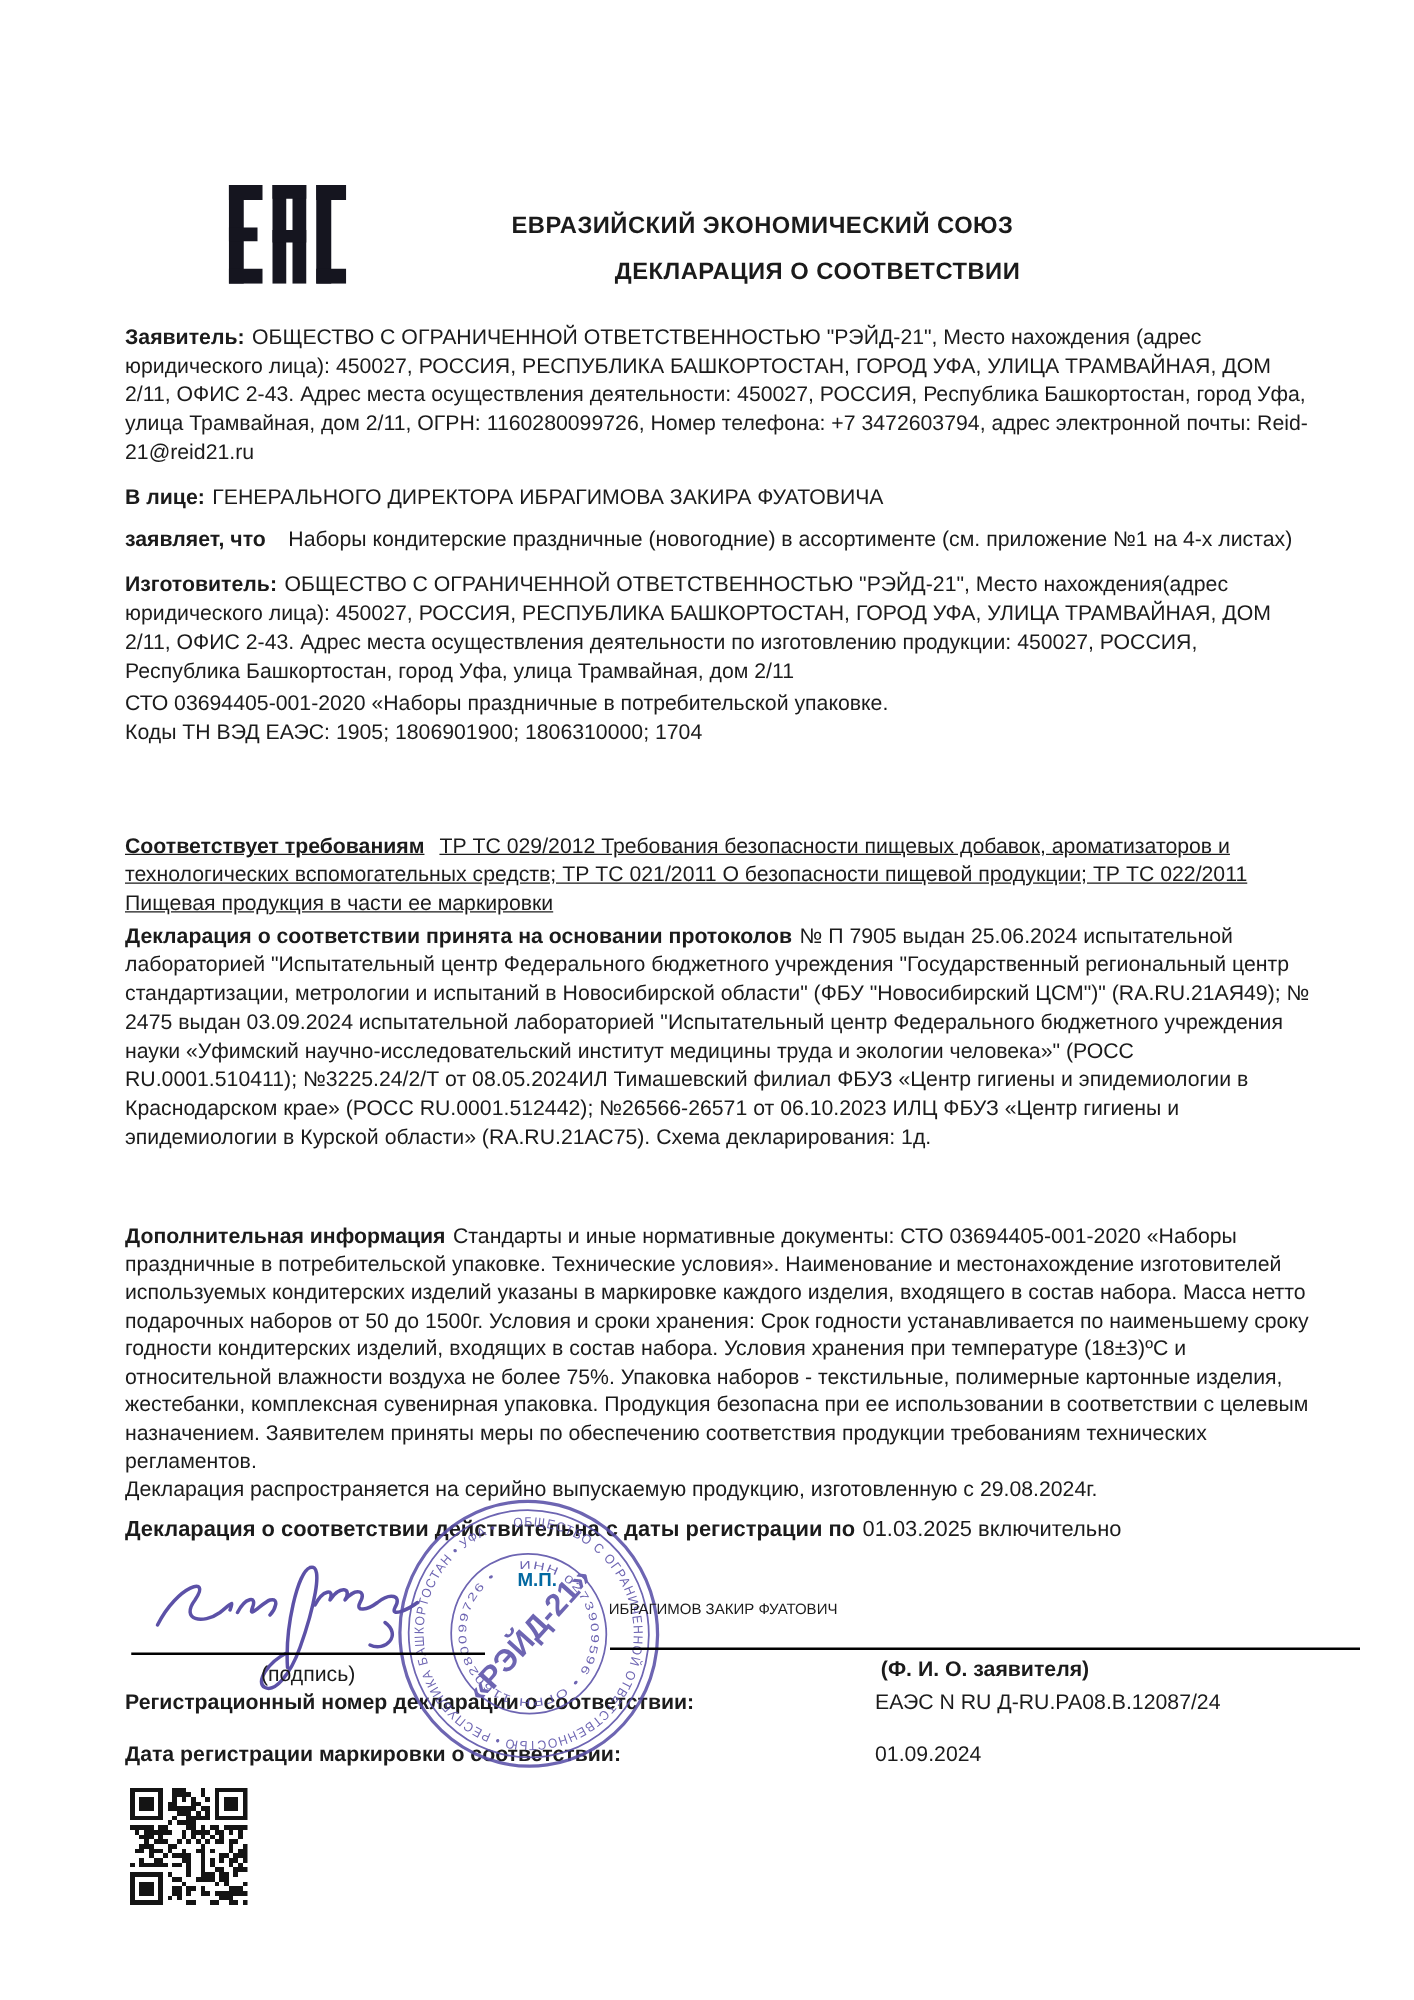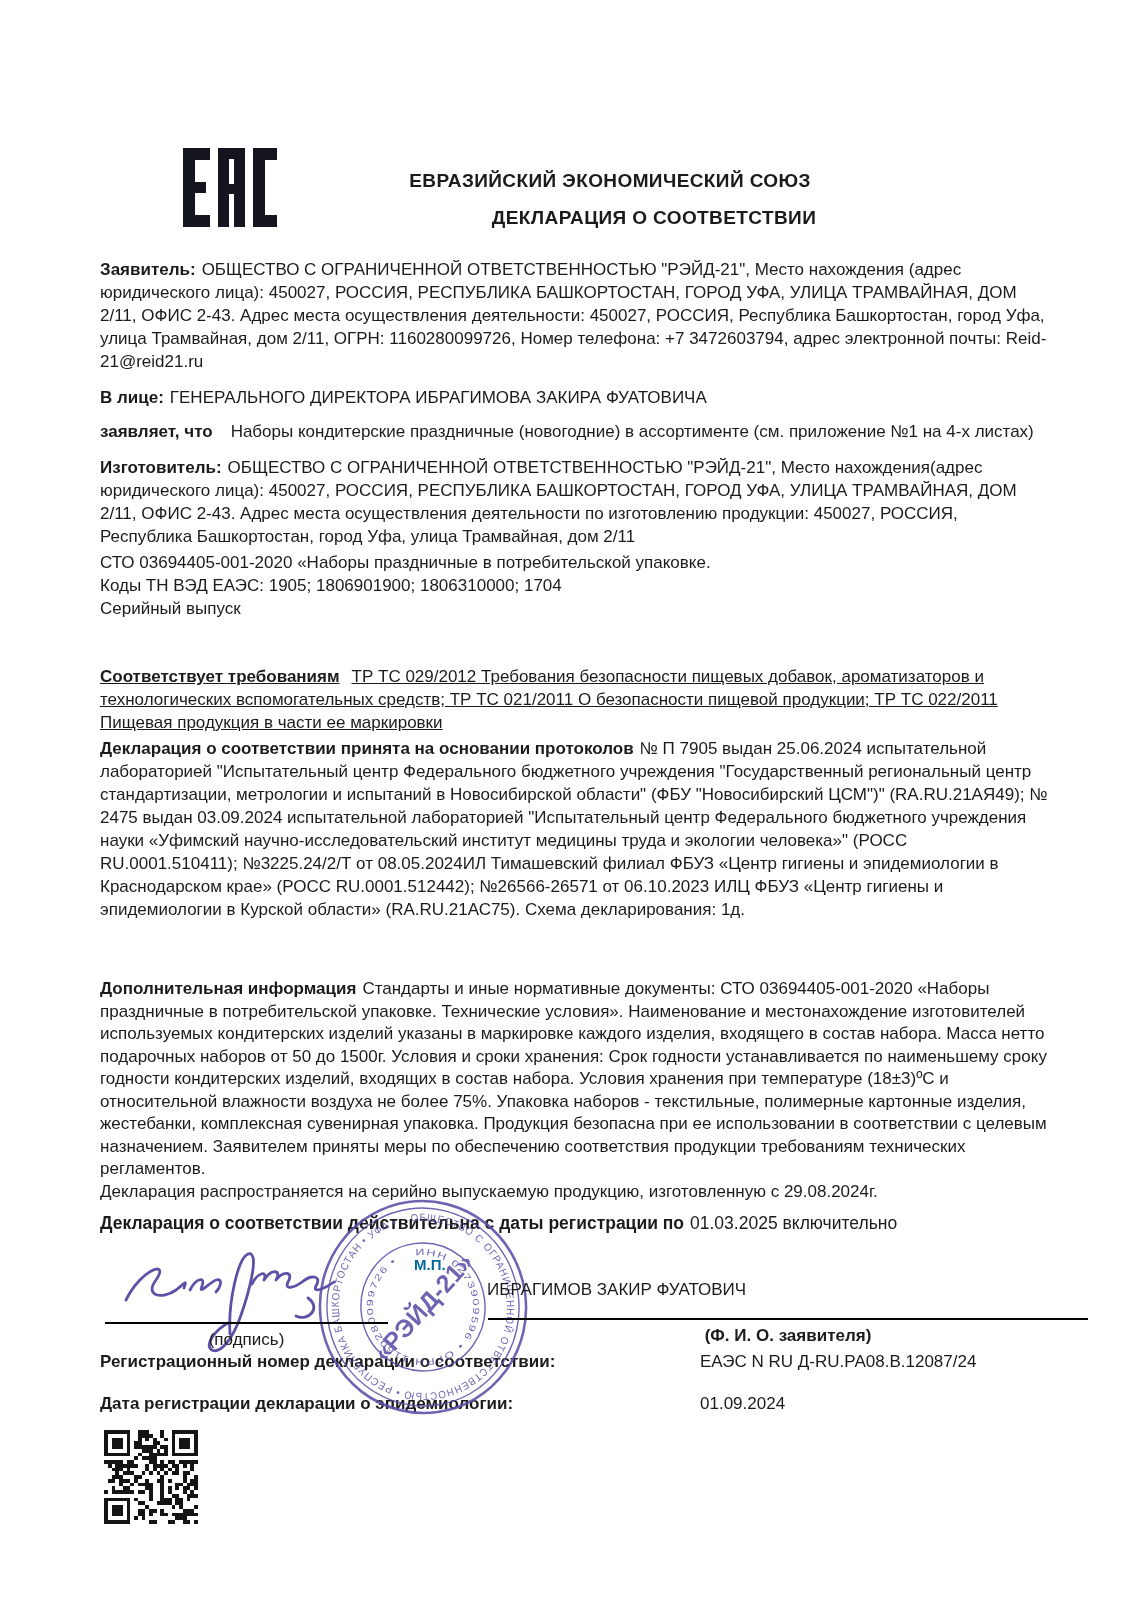--- a/index.html
+++ b/index.html
@@ -25,21 +25,21 @@
   .blk-declares{top:420px;}
   .blk-manufacturer{top:456px;}
   .blk-docs{top:551px;}
   .blk-compliance{top:665px;text-decoration:underline;}
   .blk-basis{top:737px;}
   .blk-additional{top:978px;line-height:22.5px;}
   .blk-validity{top:1212px;font-size:17.5px;}
   
   .sig-svg{left:112px;top:1238px;}
   .mp-mark{left:414px;top:1256px;font-size:15px;font-weight:bold;color:#0369a1;z-index:5;}
-  .fio-name{left:487px;top:1280px;font-size:17px;z-index:5;}
+  .fio-name{left:487px;top:1280px;font-size:12px;z-index:5;}
   .line{height:0;border-top:2px solid #000;z-index:4;}
   .line-left{left:105px;top:1322px;width:283px;}
   .line-right{left:488px;top:1318px;width:600px;}
   .cap-left{left:105px;top:1330px;width:283px;text-align:center;font-size:17px;}
   .cap-right{left:488px;top:1326px;width:600px;text-align:center;font-size:17px;font-weight:bold;}
   
   .reg-label{left:100px;font-size:17px;font-weight:bold;}
   .reg-value{left:700px;font-size:17px;}
   .row-num{top:1352px;}
   .row-date{top:1394px;}
@@ -75,21 +75,20 @@
 
 <div class="abs blk blk-inperson"><span class="lbl gap-sm">В лице:</span><span>ГЕНЕРАЛЬНОГО ДИРЕКТОРА ИБРАГИМОВА ЗАКИРА ФУАТОВИЧА</span></div>
 
 <div class="abs blk blk-declares"><span class="lbl gap-lg">заявляет, что</span><span>Наборы кондитерские праздничные (новогодние) в ассортименте (см. приложение №1 на 4-х листах)</span></div>
 
 <div class="abs blk blk-manufacturer"><span class="lbl gap-sm">Изготовитель:</span><span>ОБЩЕСТВО С ОГРАНИЧЕННОЙ ОТВЕТСТВЕННОСТЬЮ "РЭЙД-21", Место нахождения(адрес юридического лица): 450027, РОССИЯ, РЕСПУБЛИКА БАШКОРТОСТАН, ГОРОД УФА, УЛИЦА ТРАМВАЙНАЯ, ДОМ 2/11, ОФИС 2-43. Адрес места осуществления деятельности по изготовлению продукции: 450027, РОССИЯ, Республика Башкортостан, город Уфа, улица Трамвайная, дом 2/11</span></div>
 
 <div class="abs blk blk-docs">
   <div>СТО 03694405-001-2020 «Наборы праздничные в потребительской упаковке.</div>
   <div>Коды ТН ВЭД ЕАЭС: 1905; 1806901900; 1806310000; 1704</div>
-  <div>Серийный выпуск</div>
 </div>
 
 <div class="abs blk blk-compliance"><span class="lbl gap-md">Соответствует требованиям</span><span>ТР ТС 029/2012 Требования безопасности пищевых добавок, ароматизаторов и технологических вспомогательных средств; ТР ТС 021/2011 О безопасности пищевой продукции; ТР ТС 022/2011 Пищевая продукция в части ее маркировки</span></div>
 
 <div class="abs blk blk-basis"><span class="lbl gap-sm">Декларация о соответствии принята на основании протоколов</span><span>№ П 7905 выдан 25.06.2024  испытательной лабораторией "Испытательный центр Федерального бюджетного учреждения "Государственный региональный центр стандартизации, метрологии и испытаний в Новосибирской области" (ФБУ "Новосибирский ЦСМ")" (RA.RU.21АЯ49);  № 2475 выдан 03.09.2024  испытательной лабораторией "Испытательный центр Федерального бюджетного учреждения науки «Уфимский научно-исследовательский институт медицины труда и экологии человека»" (РОСС RU.0001.510411); №3225.24/2/Т от 08.05.2024ИЛ Тимашевский филиал ФБУЗ «Центр гигиены и эпидемиологии в Краснодарском крае» (РОСС RU.0001.512442); №26566-26571 от 06.10.2023 ИЛЦ ФБУЗ «Центр гигиены и эпидемиологии в Курской области» (RA.RU.21АС75). Схема декларирования: 1д.</span></div>
 
 <div class="abs blk blk-additional">
   <div><span class="lbl gap-sm">Дополнительная информация</span><span>Стандарты и иные нормативные документы: СТО 03694405-001-2020 «Наборы праздничные в потребительской упаковке. Технические условия». Наименование и местонахождение изготовителей используемых кондитерских изделий указаны в маркировке каждого изделия, входящего в состав набора. Масса нетто подарочных наборов от 50 до 1500г. Условия и сроки хранения: Срок годности устанавливается по наименьшему сроку годности кондитерских изделий, входящих в состав набора. Условия хранения при температуре (18±3)ºС и относительной влажности воздуха не более 75%. Упаковка наборов - текстильные, полимерные картонные изделия, жестебанки, комплексная сувенирная упаковка. Продукция безопасна при ее использовании в соответствии с целевым назначением. Заявителем приняты меры по обеспечению соответствия продукции требованиям технических регламентов.</span></div>
   <div>Декларация распространяется на серийно выпускаемую продукцию, изготовленную с 29.08.2024г.</div>
 </div>
@@ -125,21 +124,21 @@
 
 <div class="abs mp-mark">М.П.</div>
 <div class="abs fio-name">ИБРАГИМОВ ЗАКИР ФУАТОВИЧ</div>
 <div class="abs line line-left"></div>
 <div class="abs line line-right"></div>
 <div class="abs cap-left">(подпись)</div>
 <div class="abs cap-right">(Ф. И. О. заявителя)</div>
 
 <div class="abs reg-label row-num">Регистрационный номер декларации о соответствии:</div>
 <div class="abs reg-value row-num">ЕАЭС N RU Д-RU.РА08.В.12087/24</div>
-<div class="abs reg-label row-date">Дата регистрации декларации о эпидемиологии:</div>
+<div class="abs reg-label row-date">Дата регистрации маркировки о соответствии:</div>
 <div class="abs reg-value row-date">01.09.2024</div>
 
 <svg class="abs qr" width="94" height="94" viewBox="0 0 25 25" shape-rendering="crispEdges">
     <rect x="9" y="0" width="1" height="1" fill="#141414"></rect>
     <rect x="10" y="0" width="1" height="1" fill="#141414"></rect>
     <rect x="11" y="0" width="1" height="1" fill="#141414"></rect>
     <rect x="15" y="0" width="1" height="1" fill="#141414"></rect>
     <rect x="9" y="1" width="1" height="1" fill="#141414"></rect>
     <rect x="10" y="1" width="1" height="1" fill="#141414"></rect>
     <rect x="11" y="1" width="1" height="1" fill="#141414"></rect>

